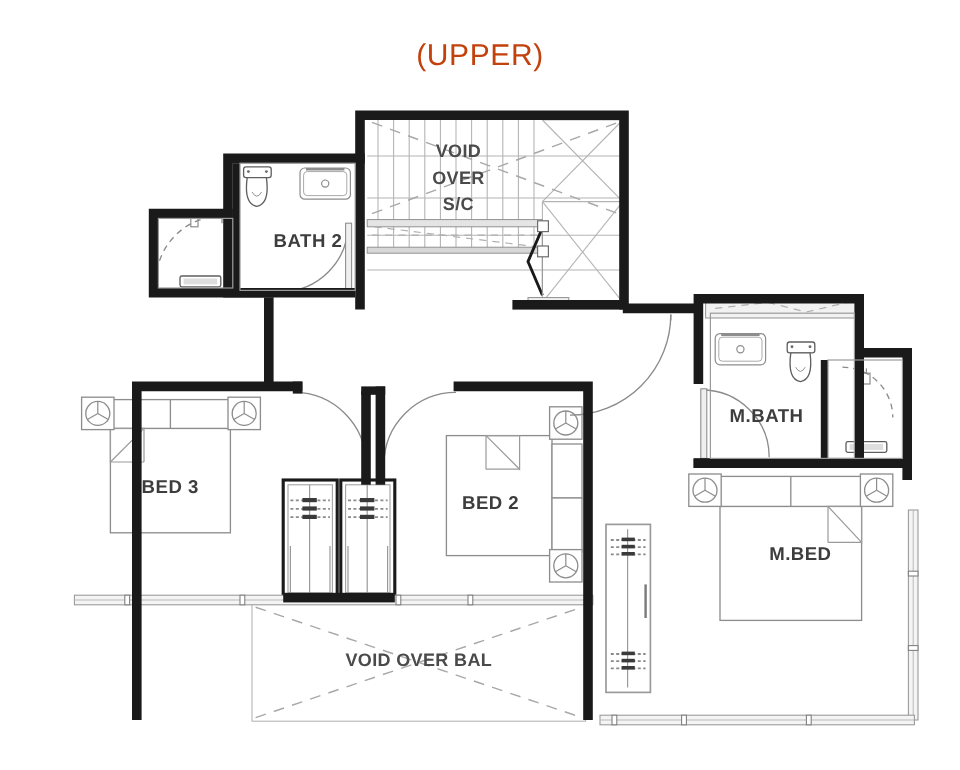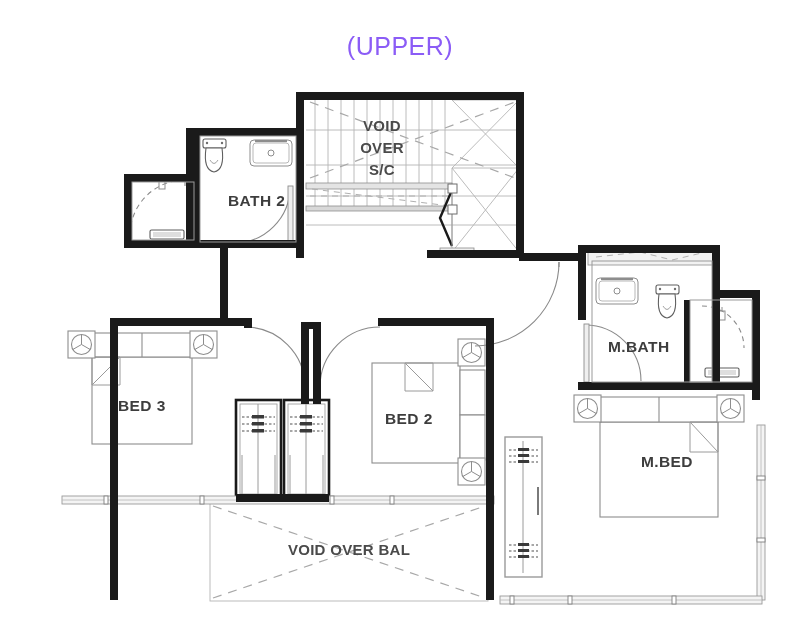--- a/index.html
+++ b/index.html
@@ -31,21 +31,21 @@
   }
   .plan-title {
     position: absolute;
     left: 0;
     top: 32px;
     width: 800px;
     text-align: center;
     font-family: "Liberation Sans", sans-serif;
     font-size: 25px;
     letter-spacing: 0.5px;
-    color: #8b5cf6;
+    color: #c2410c;
     user-select: none;
   }
   
   .wall-thick { fill: #1a1a1a; stroke: none; }
   .thin { fill: none; stroke: #9a9a9a; stroke-width: 1; }
   .hatch { fill: none; stroke: #b4b4b4; stroke-width: 0.9; }
   .dash { fill: none; stroke: #a8a8a8; stroke-width: 1.2; stroke-dasharray: 9 7; }
   .dash-fine { fill: none; stroke: #b0b0b0; stroke-width: 1; stroke-dasharray: 6 5; }
   .swing { fill: none; stroke: #8a8a8a; stroke-width: 1.1; }
   .fixture { fill: #ffffff; stroke: #8d8d8d; stroke-width: 1; }

